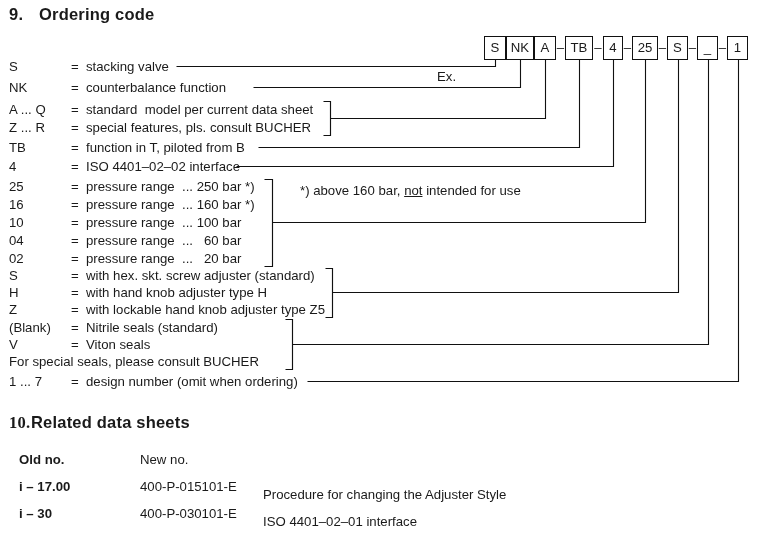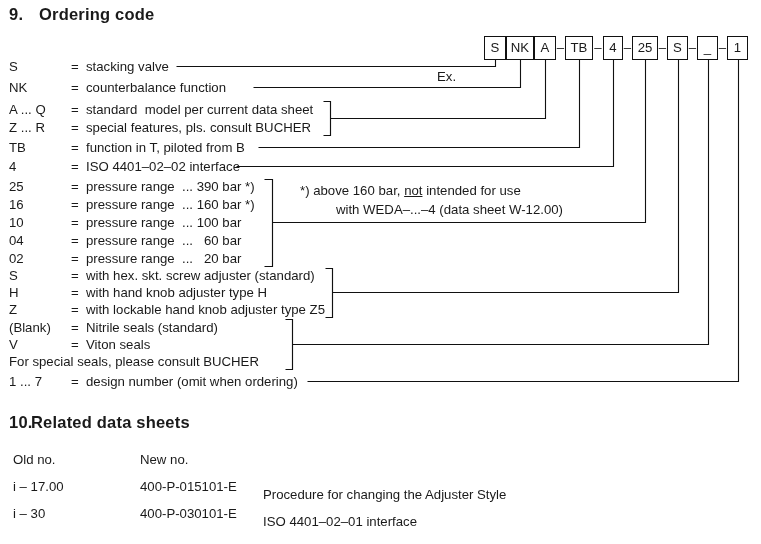--- a/index.html
+++ b/index.html
@@ -22,21 +22,21 @@
     position: absolute;
     font-size: 16.5px;
     font-weight: bold;
     letter-spacing: .2px;
     white-space: nowrap;
   }
   .sec-head .num { display: inline-block; }
   #head-ordering { left: 9px; top: 5px; }
   #head-ordering .num { width: 30px; }
   #head-related { left: 9px; top: 413px; }
-  #head-related .num { width: 22px; }
+  #head-related .num { width: 22px; font-family: Liberation Serif, serif; }
 
   
   .legend { position: absolute; left: 0; top: 0; }
   .row {
     position: absolute;
     height: 19px;
     line-height: 19px;
     font-size: 13.2px;
     white-space: nowrap;
   }
@@ -111,21 +111,21 @@
     left: 9px;
     top: 446px;
     font-size: 13.2px;
   }
   #related-table .r {
     position: relative;
     height: 27px;
     line-height: 27px;
     white-space: nowrap;
   }
-  #related-table .c1 { position: absolute; left: 4px; }
+  #related-table .c1 { position: absolute; left: 10px; font-weight: bold; }
   #related-table .c2 { position: absolute; left: 131px; }
   #related-table .c3 { position: absolute; left: 254px; margin-top: 8px; }
 
   
   #leaders {
     position: absolute;
     left: 0; top: 0;
     width: 761px; height: 544px;
     pointer-events: none;
   }
@@ -189,21 +189,21 @@
       <span class="desc">function in T, piloted from B</span>
     </div>
     <div class="row" style="top: 157px;">
       <span class="key">4</span>
       <span class="eq">=</span>
       <span class="desc">ISO 4401–02–02 interface</span>
     </div>
     <div class="row" style="top: 177px;">
       <span class="key">25</span>
       <span class="eq">=</span>
-      <span class="desc">pressure range  ... 390 bar</span>
+      <span class="desc">pressure range  ... 250 bar</span>
       <span class="star" style="left: 245px;">*)</span>
     </div>
     <div class="row" style="top: 195px;">
       <span class="key">16</span>
       <span class="eq">=</span>
       <span class="desc">pressure range  ... 160 bar</span>
       <span class="star" style="left: 245px;">*)</span>
     </div>
     <div class="row" style="top: 213px;">
       <span class="key">10</span>
@@ -250,21 +250,20 @@
     </div>
     <div class="row" style="top: 372px;">
       <span class="key">1 ... 7</span>
       <span class="eq">=</span>
       <span class="desc">design number (omit when ordering)</span>
     </div>
   </div>
 
 <div id="footnote">
   <span>*)</span><span> above 160 bar, </span><u>not</u><span> intended for use</span>
-  <span class="fn-line2">with WEDA–...–4 (data sheet W-12.00)</span>
 </div>
 
 <div id="related-table">
   <div class="r">
     <span class="c1">Old no.</span>
     <span class="c2">New no.</span>
     <span class="c3"></span>
   </div>
   <div id="related-rows">
       <div class="r">

